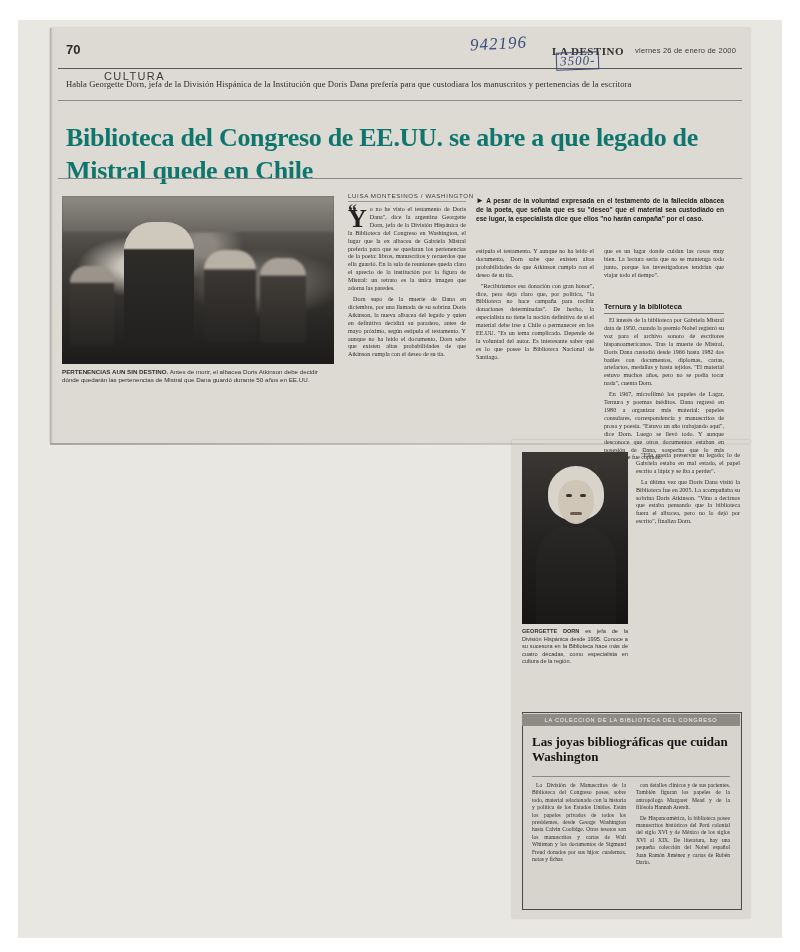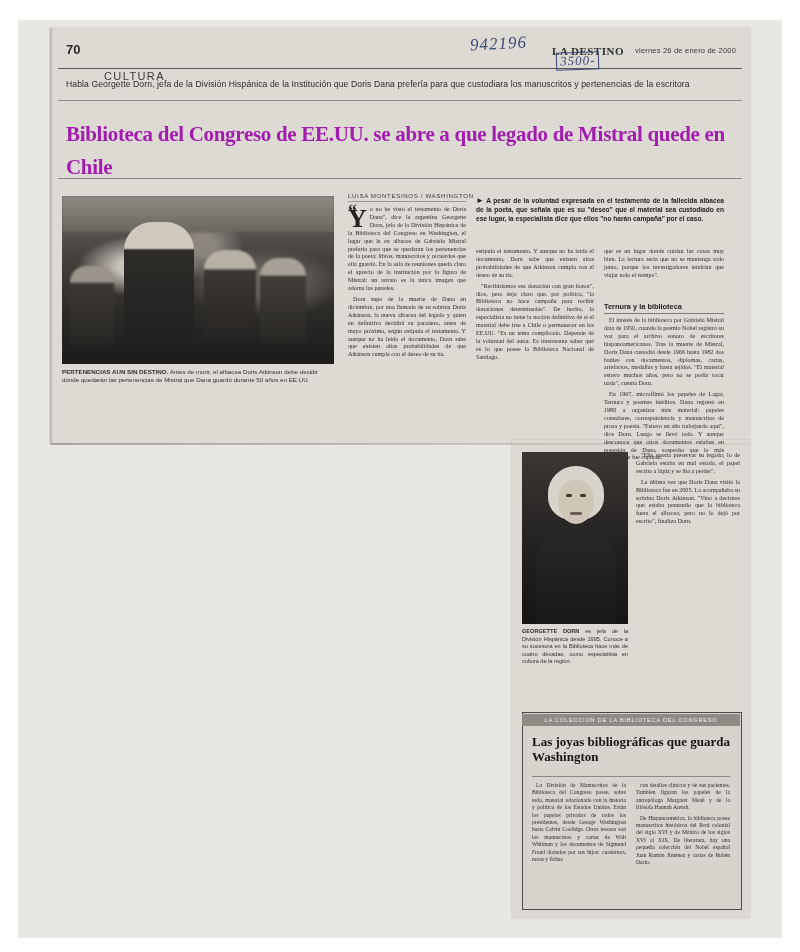--- a/index.html
+++ b/index.html
@@ -130,21 +130,21 @@
     padding: 0 3px;
     transform: rotate(-2deg);
   }
 
   
   .kicker {
     position: absolute;
     left: 66px;
     top: 78px;
     width: 668px;
-    font-family: Liberation Sans, sans-serif;
+    font-family: Liberation Serif, serif;
     font-size: 8.6px;
     line-height: 12px;
     color: #2a2a2a;
     letter-spacing: 0.1px;
   }
   .kicker-rule {
     position: absolute;
     left: 58px;
     top: 100px;
     width: 684px;
@@ -153,23 +153,23 @@
   }
 
   
   .headline {
     position: absolute;
     left: 66px;
     top: 104px;
     width: 672px;
     font-family: "Liberation Serif", serif;
     font-weight: bold;
-    font-size: 21px;
+    font-size: 26px;
     line-height: 33px;
-    color: #a21caf;
+    color: #0f766e;
     letter-spacing: -0.3px;
   }
   .headline-rule {
     position: absolute;
     left: 58px;
     top: 178px;
     width: 684px;
     height: 1px;
     background: #8a8a8a;
   }
@@ -570,21 +570,21 @@
     <span>es jefa de la División Hispánica desde 1995. Conoce a su sucesora en la Biblioteca hace más de cuatro décadas, como especialista en cultura de la región.</span>
   </div>
 
   <div class="col-4">
     <p>"Ella quería preservar su legado; lo de Gabriela estaba en mal estado, el papel escrito a lápiz y se iba a perder".</p>
     <p>La última vez que Doris Dana visitó la Biblioteca fue en 2005. La acompañaba su sobrina Doris Atkinson. "Vino a decirnos que estaba pensando que la biblioteca fuera el albacea, pero no lo dejó por escrito", finaliza Dorn.</p>
   </div>
 
   <div class="sidebar-box"></div>
   <div class="sidebar-eyebrow">LA COLECCION DE LA BIBLIOTECA DEL CONGRESO</div>
-  <div class="sidebar-title">Las joyas bibliográficas que guarda Washington</div>
+  <div class="sidebar-title">Las joyas bibliográficas que cuidan Washington</div>
   <div class="sidebar-rule"></div>
   <div class="sidebar-col sb-c1">
     <p>La División de Manuscritos de la Biblioteca del Congreso posee, sobre todo, material relacionado con la historia y política de los Estados Unidos. Están los papeles privados de todos los presidentes, desde George Washington hasta Calvin Coolidge. Otros tesoros son los manuscritos y cartas de Walt Whitman y los documentos de Sigmund Freud donados por sus hijos: cuadernos, notas y fichas</p>
   </div>
   <div class="sidebar-col sb-c2">
     <p>con detalles clínicos y de sus pacientes. También figuran los papeles de la antropóloga Margaret Mead y de la filósofa Hannah Arendt.</p>
     <p>De Hispanoamérica, la biblioteca posee manuscritos históricos del Perú colonial del siglo XVI y de México de los siglos XVI al XIX. De literatura, hay una pequeña colección del Nobel español Juan Ramón Jiménez y cartas de Rubén Darío.</p>
   </div>
 
 </div>

